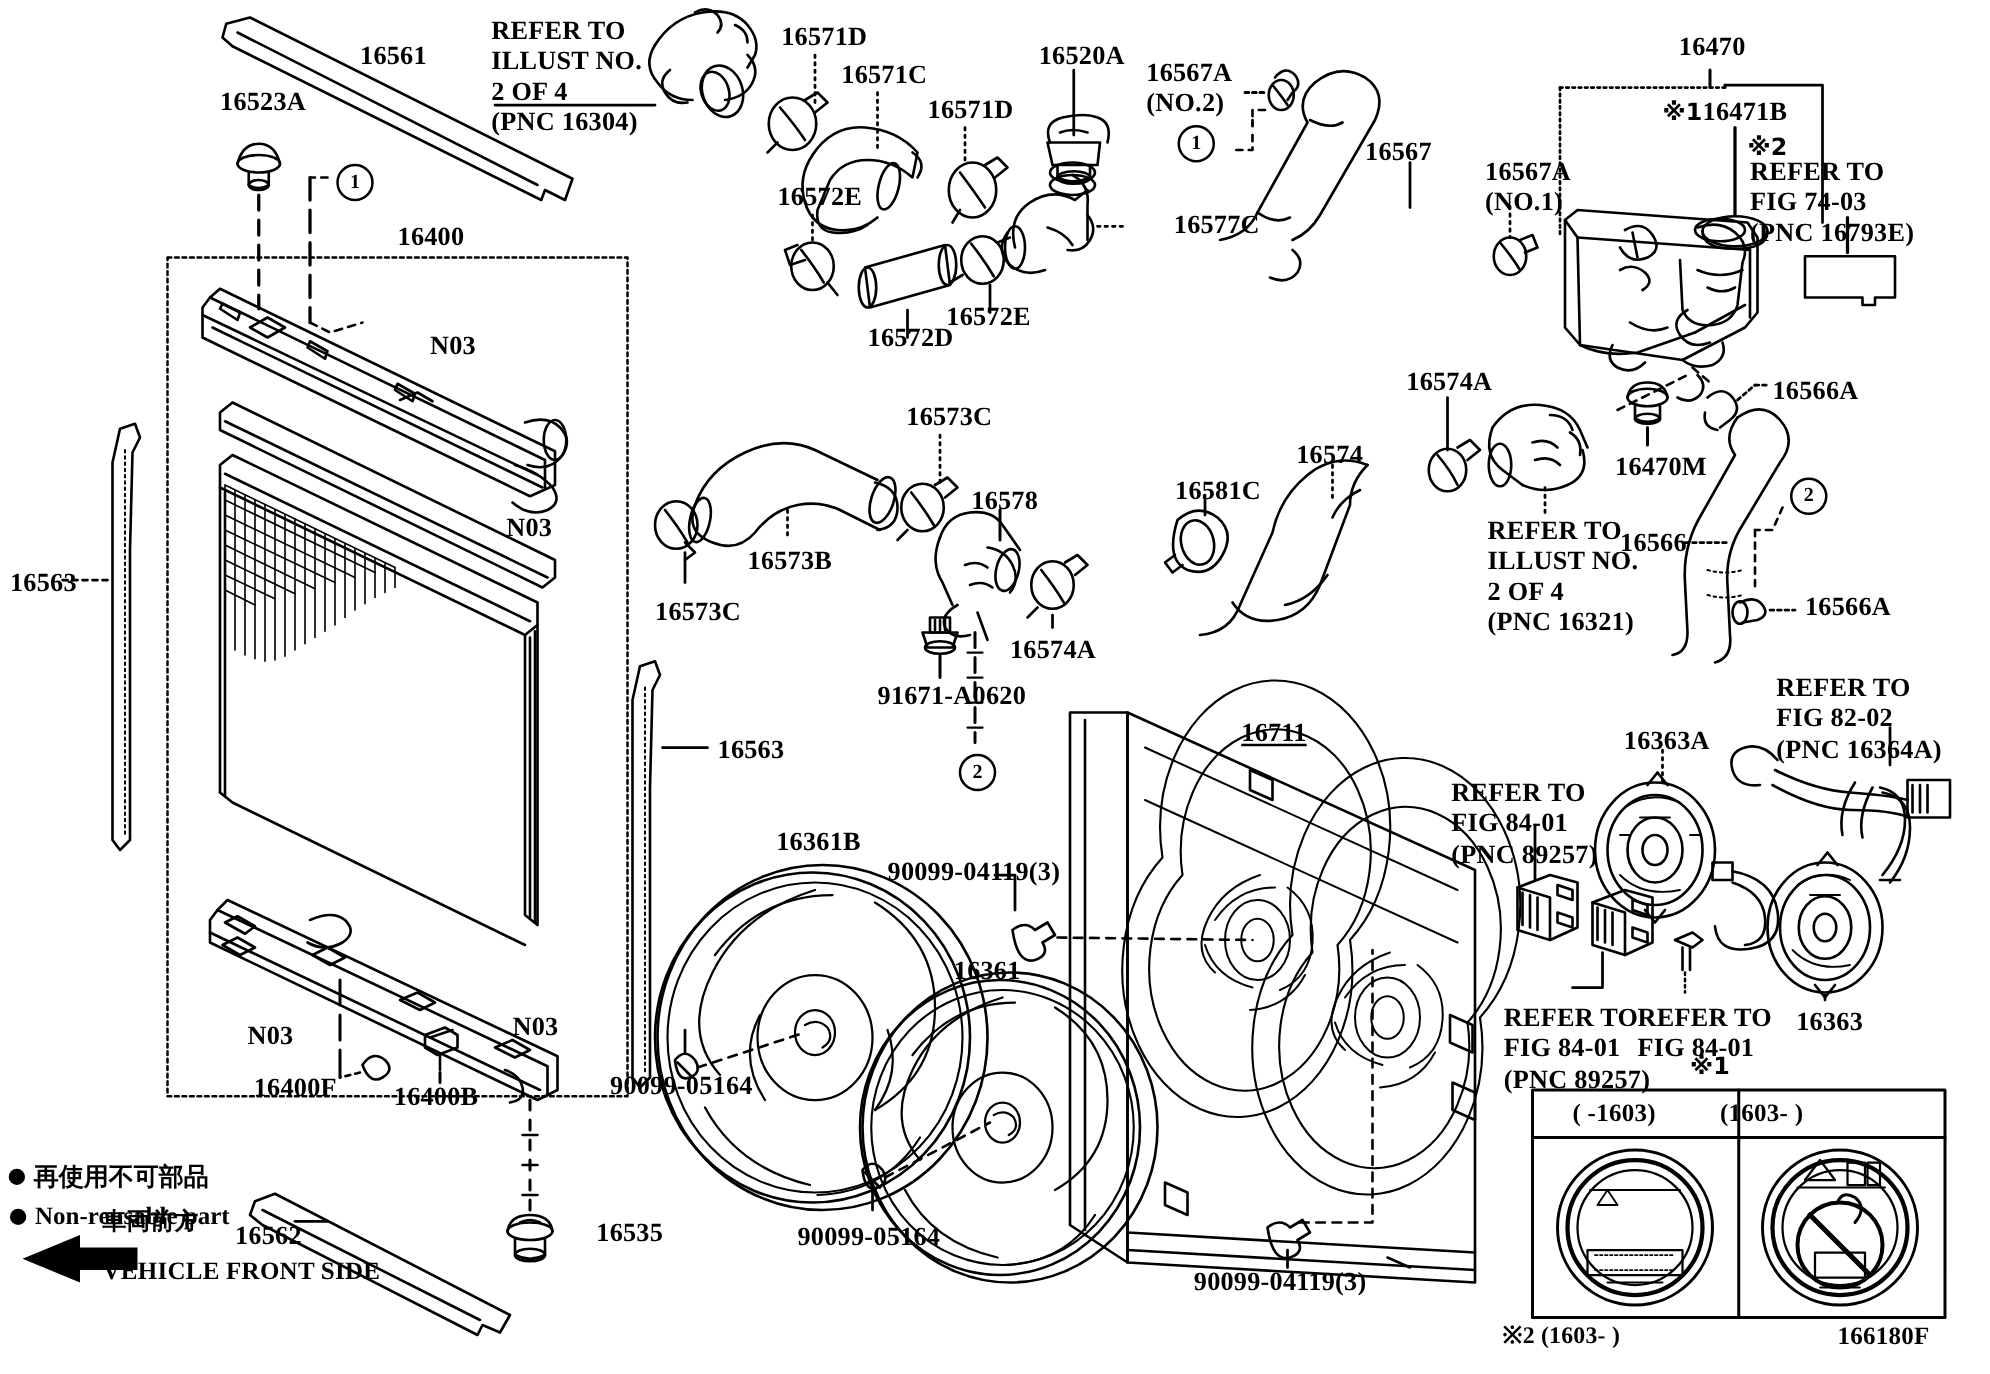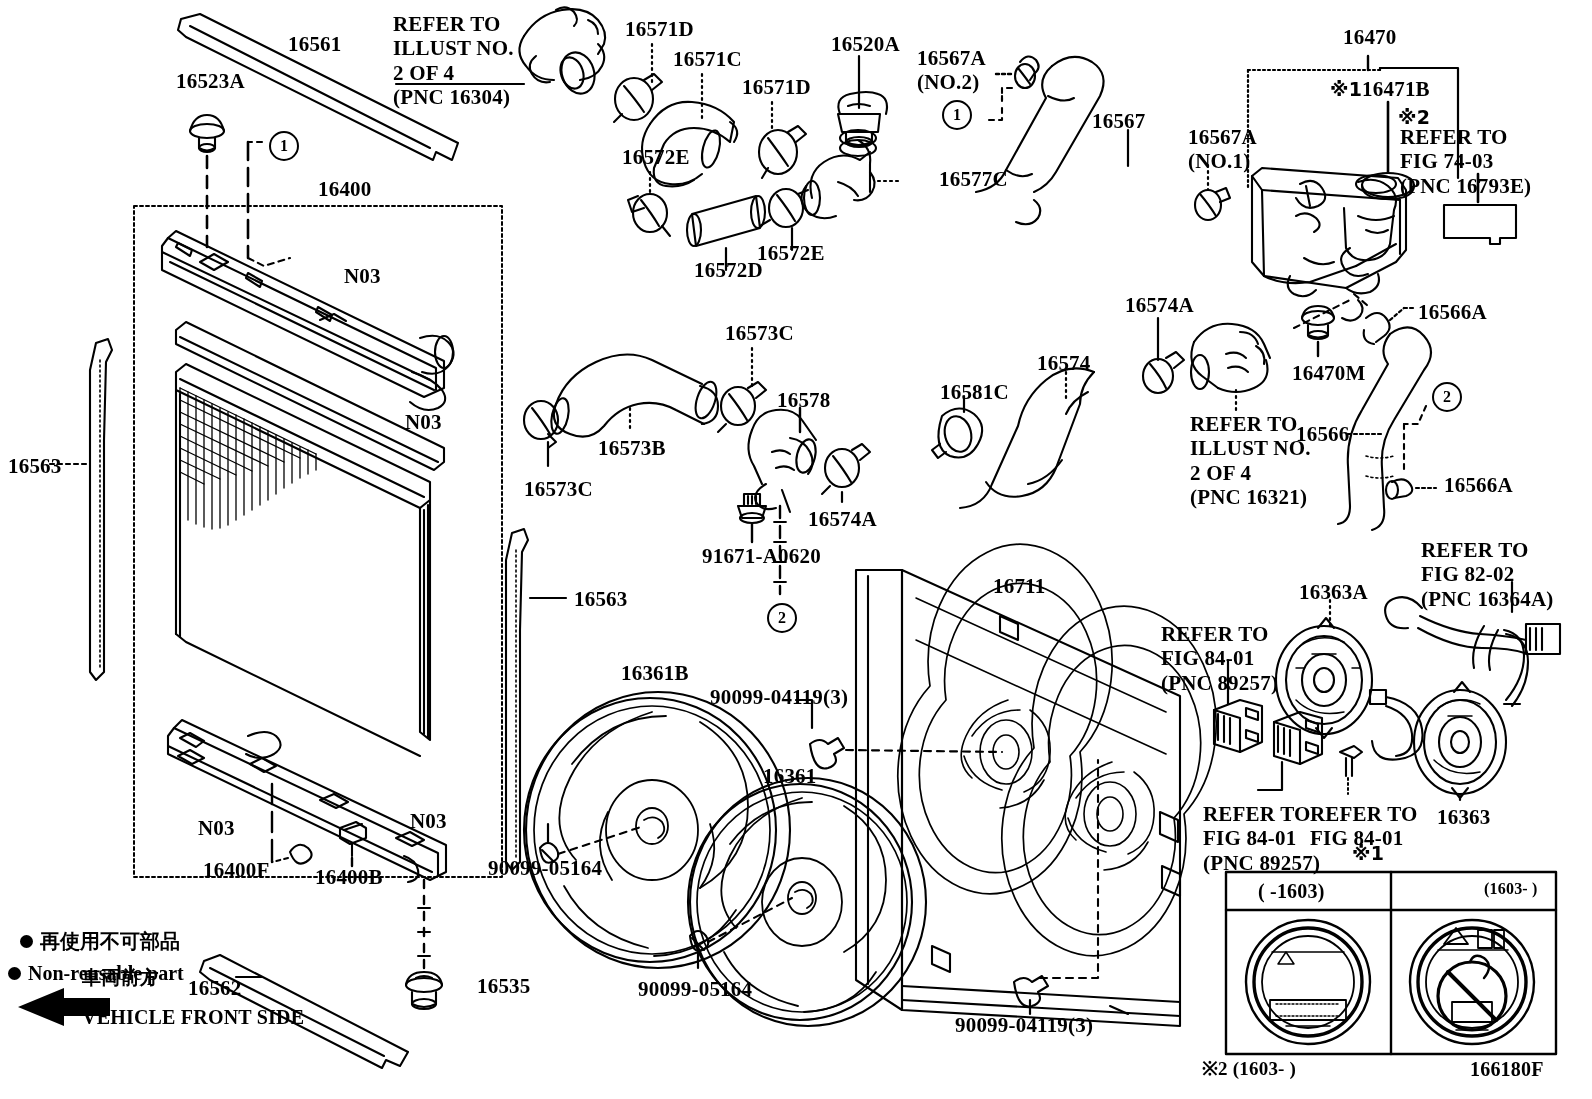--- a/index.html
+++ b/index.html
@@ -687,21 +687,21 @@
       <div class="lbl" style="left: 777px; top: 389px;">16578</div>
       <div class="lbl" style="left: 808px; top: 508px;">16574A</div>
       <div class="lbl" style="left: 702px; top: 545px;">91671-A0620</div>
       <div class="lbl" style="left: 940px; top: 381px;">16581C</div>
       <div class="lbl" style="left: 1037px; top: 352px;">16574</div>
       <div class="lbl" style="left: 1125px; top: 294px;">16574A</div>
       <div class="lbl" style="left: 1292px; top: 362px;">16470M</div>
       <div class="lbl" style="left: 1418px; top: 301px;">16566A</div>
       <div class="lbl" style="left: 1296px; top: 423px;">16566</div>
       <div class="lbl" style="left: 1444px; top: 474px;">16566A</div>
-      <div class="lbl" style="left: 993px; top: 575px;">16711</div>
+      <div class="lbl" style="left: 993px; top: 575px; text-decoration: underline;">16711</div>
       <div class="lbl" style="left: 621px; top: 662px;">16361B</div>
       <div class="lbl" style="left: 710px; top: 686px;">90099-04119(3)</div>
       <div class="lbl" style="left: 763px; top: 765px;">16361</div>
       <div class="lbl" style="left: 638px; top: 978px;">90099-05164</div>
       <div class="lbl" style="left: 955px; top: 1014px;">90099-04119(3)</div>
       <div class="lbl" style="left: 1299px; top: 581px;">16363A</div>
       <div class="lbl" style="left: 1437px; top: 806px;">16363</div>
     </div>
   <div id="multi-layer">
       <div class="lbl multi" style="left: 393px; top: 12px;">
@@ -753,29 +753,29 @@
       <div class="lbl" style="left: 1330px; top: 78px;"><span class="starm">※1</span><span>16471B</span></div>
       <div class="lbl" style="left: 1398px; top: 106px;"><span class="starm">※2</span><span></span></div>
     </div>
   <div id="circle-layer">
       <div class="circnum" style="left: 269px; top: 131px;">1</div>
       <div class="circnum" style="left: 942px; top: 100px;">1</div>
       <div class="circnum" style="left: 1432px; top: 382px;">2</div>
       <div class="circnum" style="left: 767px; top: 603px;">2</div>
     </div>
 
-  <div class="legendrow" style="left:20px;top:928px;">
+  <div class="legendrow" style="left:7px;top:928px;">
     <span class="bullet"></span><span class="t jp">再使用不可部品</span>
   </div>
   <div class="legendrow" style="left:8px;top:962px;">
     <span class="bullet"></span><span class="t">Non-reusable part</span>
   </div>
   <div class="lbl jp" style="left:82px;top:967px;font-size:19px;text-align:right;">車両前方</div>
   <div class="lbl" style="left:82px;top:1006px;font-size:20px;font-weight:bold;">VEHICLE FRONT SIDE</div>
 
   <div class="lbl" style="left:1258px;top:880px;font-size:20px;">(      -1603)</div>
-  <div class="lbl" style="left:1484px;top:880px;font-size:16px;">(1603-        )</div>
+  <div class="lbl" style="left:1376px;top:880px;font-size:20px;">(1603-        )</div>
   <div class="lbl" style="left:1202px;top:1058px;font-size:19px;">※2 (1603-      )</div>
   <div class="lbl" style="left:1470px;top:1058px;font-size:20px;">166180F</div>
   <div class="lbl starm" style="left:1352px;top:843px;">※1</div>
 
 
 </div>
 
 </body></html>

